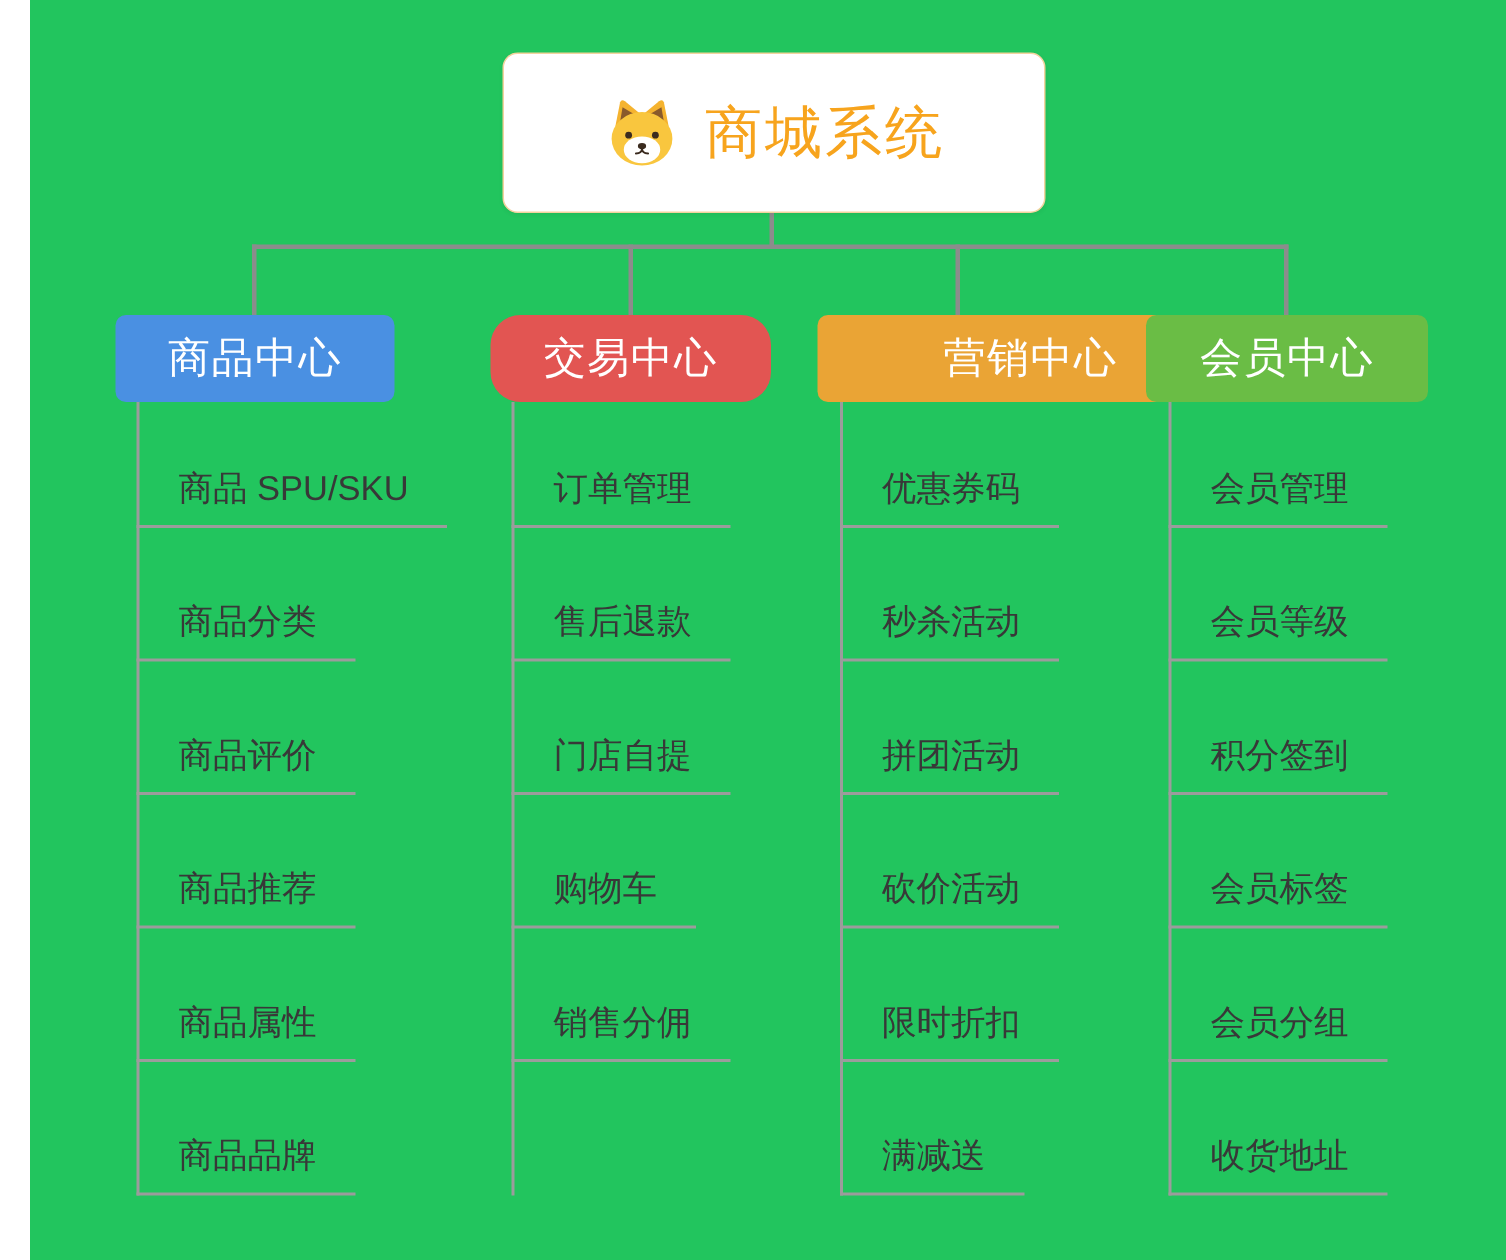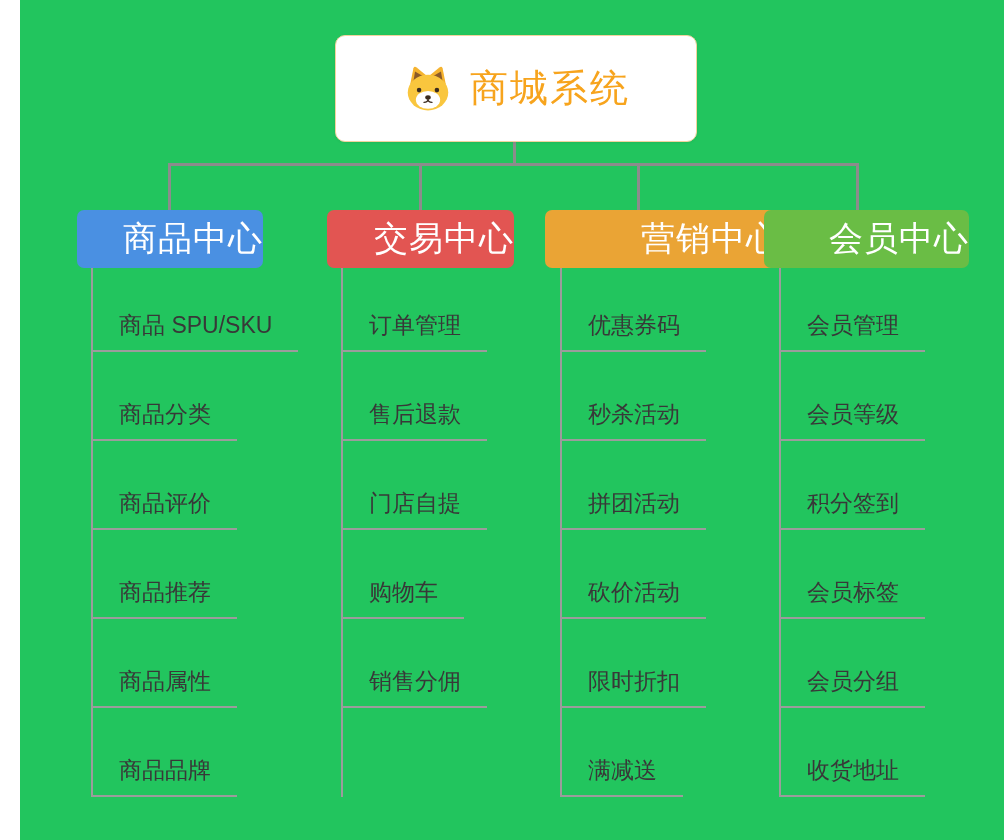--- a/index.html
+++ b/index.html
@@ -20,22 +20,22 @@
     background:#ffffff; border:1px solid #f3d39e; border-radius:10px;
     display:flex; align-items:center; justify-content:center; gap:16px;
     box-shadow:0 1px 3px rgba(0,0,0,0.05); z-index:2;
   }
   .root-title { font-size:38px; letter-spacing:2px; }
   .dog { display:inline-flex; }
 
   
   .branch {
     position:absolute; top:210px; height:58px; border-radius:7px;
-    color:#ffffff; font-size:34px; letter-spacing:1px;
-    display:flex; align-items:center; justify-content:flex-end; z-index:2;
+    color:#ffffff; font-size:28px; letter-spacing:1px;
+    display:flex; align-items:center; justify-content:center; z-index:2;
   }
   .b1 { left:57px;  width:186px; }
   .b2 { left:307px; width:187px; }
   .b3 { left:525px; width:188px; }
   .b4 { left:744px; width:188px; }
 
   
   .children { position:absolute; top:263px; z-index:1; }
   .c1 { left:71px; }
   .c2 { left:321px; }
@@ -80,27 +80,27 @@
         <ellipse cx="32" cy="40" rx="3.4" ry="2.6" fill="#3b2b1f"></ellipse>
         <path d="M32 42 Q32 46 27 46 M32 42 Q32 46 37 46" stroke="#3b2b1f" stroke-width="1.6" fill="none" stroke-linecap="round"></path>
       </svg>
     </span>
     <span class="root-title" style="color: rgb(247, 164, 29);">商城系统</span>
   </div>
 
   <div class="branch b1" style="background-color: rgb(74, 144, 226);">
     <span>商品中心</span>
   </div>
-  <div class="branch b2" style="background-color: rgb(226, 85, 82);">
+  <div class="branch b2" style="background-color: rgb(226, 85, 82); border-radius: 20px;">
     <span>交易中心</span>
   </div>
   <div class="branch b3" style="background-color: rgb(234, 164, 53); padding-left: 48px;">
     <span>营销中心</span>
   </div>
-  <div class="branch b4" style="background-color: rgb(106, 189, 69); padding-left: 17px;">
+  <div class="branch b4" style="background-color: rgb(106, 189, 69);">
     <span>会员中心</span>
   </div>
 
   <div class="children c1">
     <div class="child">
         <span class="child-label">商品 SPU/SKU</span>
       </div>
     <div class="child">
         <span class="child-label">商品分类</span>
       </div>

